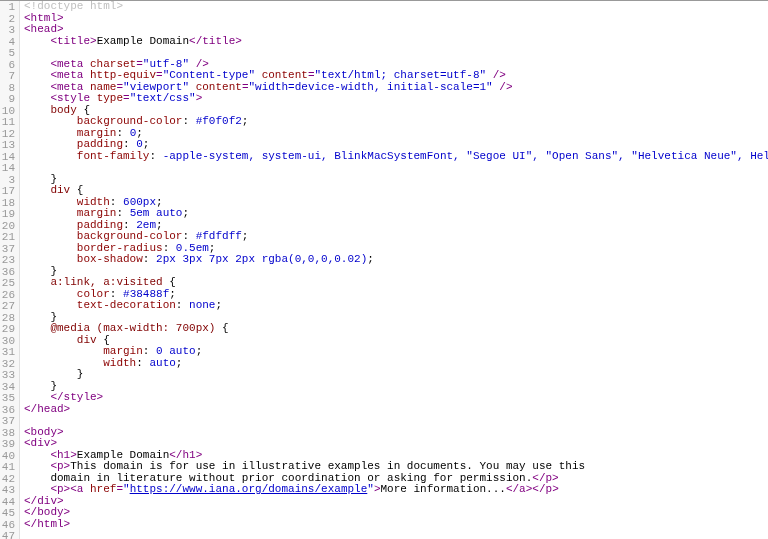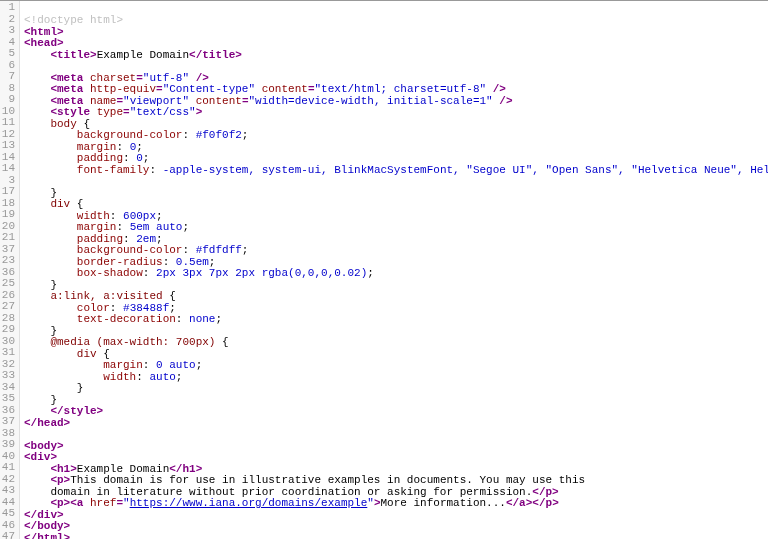--- a/index.html
+++ b/index.html
@@ -21,28 +21,28 @@
     text-align: right;
     color: #999;
     padding-top: 1px;
     user-select: none;
     flex-shrink: 0;
   }
   .gutter div { padding-right: 4px; height: 11.5px; }
   .code {
     flex: 1;
     padding-left: 4px;
-    padding-top: 14px;
+    padding-top: 0;
     white-space: pre;
     overflow: hidden;
     color: #000;
   }
   .line { height: 11.5px; white-space: pre; }
   .doctype { color: #c0c0c0; }
-  .tag { color: #800080; font-weight: bold; }
+  .tag { color: #800080; }
   .attr-name { color: #8b0000; }
   .attr-val { color: #0000cc; }
   .text { color: #000; }
   .css-sel { color: #800000; }
   .css-prop { color: #8b0000; }
   .css-val { color: #0000cc; }
   .css-punc { color: #000; }
   .url { color: #0000cc; text-decoration: underline; }
 </style>
 </head>

